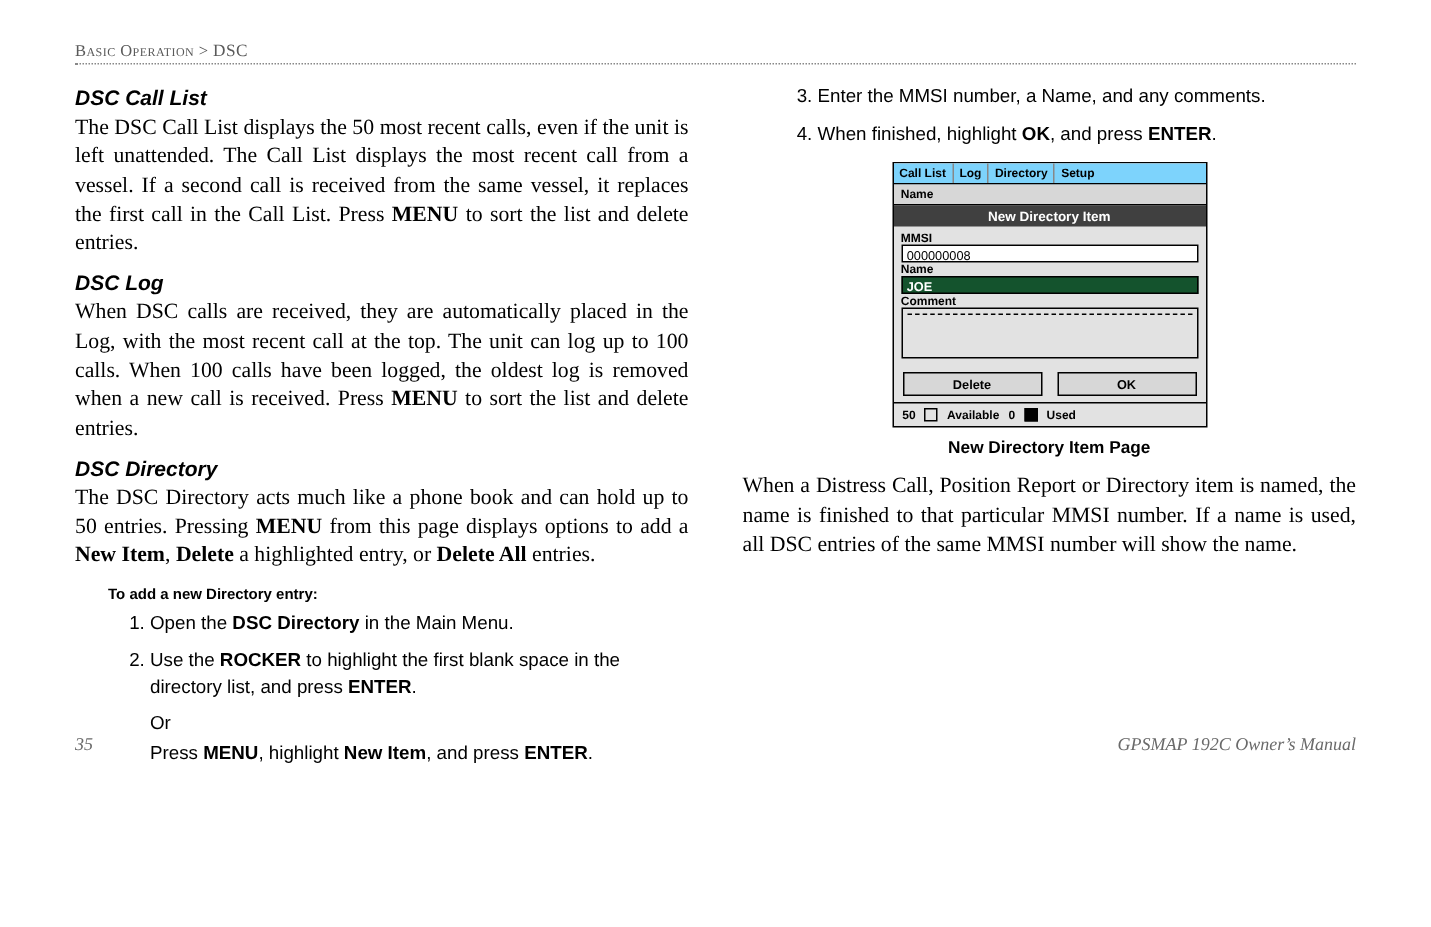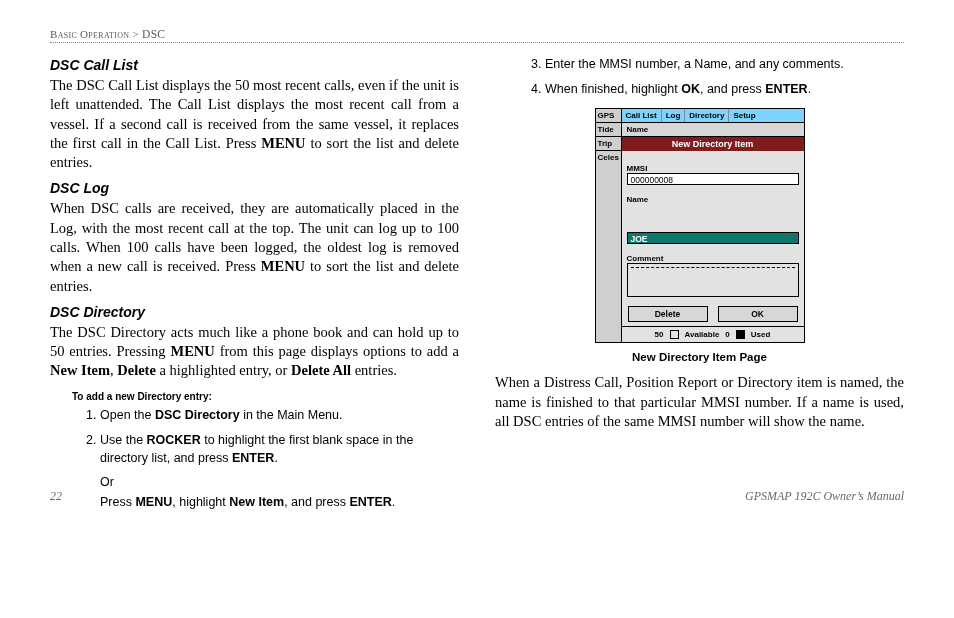--- a/index.html
+++ b/index.html
@@ -22,30 +22,30 @@
   
   .shot { border: 1px solid #000; background: #d7d7d7; font-family: Arial, Helvetica, sans-serif; font-size: 8.5px; color: #000; }
   .shot-row { display: flex; }
   .shot-side { width: 26px; background: #cfcfcf; border-right: 1px solid #000; display: flex; flex-direction: column; }
   .shot-side span { border-bottom: 1px solid #000; padding: 2px 2px; font-weight: 700; font-size: 8px; }
   .shot-main { flex: 1; background: #e2e2e2; }
   .tabs { display: flex; border-bottom: 1px solid #000; background: #7dd3fc; }
   .tabs span { padding: 2px 4px; border-right: 1px solid #888; font-weight: 700; font-size: 8px; }
   .subtabs { display: flex; background: #d7d7d7; border-bottom: 1px solid #000; }
   .subtabs span { padding: 2px 5px; font-weight: 700; font-size: 8px; }
-  .title-bar { background: #7f1d1d; color: #fff; text-align: center; font-weight: 700; padding: 2px 0; font-size: 9px; }
+  .title-bar { background: #404040; color: #fff; text-align: center; font-weight: 700; padding: 2px 0; font-size: 9px; }
   .form { padding: 3px 5px; }
-  .lbl { font-weight: 700; font-size: 8px; margin-top: 10px; }
+  .lbl { font-weight: 700; font-size: 8px; margin-top: 0; }
   .fld { background: #fff; border: 1px solid #000; padding: 1px 3px; font-size: 8.5px; height: 12px; line-height: 10px; }
-  .fld.sel { background: #0f766e; color: #fff; font-weight: 700; margin-top: 28px; }
+  .fld.sel { background: #14532d; color: #fff; font-weight: 700; }
   .cmt { border: 1px solid #000; height: 34px; background: #e2e2e2; position: relative; }
   .cmt::after { content: ""; position: absolute; left: 3px; right: 3px; top: 3px; border-top: 1px dashed #000; }
   .btnrow { display: flex; justify-content: space-between; padding: 6px 6px 4px 6px; gap: 10px; }
   .btn { flex: 1; border: 1px solid #000; background: #d7d7d7; text-align: center; font-weight: 700; font-size: 8.5px; padding: 2px 0; }
-  .status { border-top: 1px solid #000; padding: 3px 6px; display: flex; justify-content: center; gap: 6px; align-items: center; font-size: 8px; font-weight: 700; }
+  .status { border-top: 1px solid #000; padding: 3px 6px; display: flex; justify-content: flex-start; gap: 6px; align-items: center; font-size: 8px; font-weight: 700; }
   .swatch { width: 9px; height: 9px; border: 1px solid #000; display: inline-block; }
   .swatch.filled { background: #000; }
   b { font-weight: 700; }
 </style>
 </head>
 <body>
 <div class="page">
 
 <div class="breadcrumb">
   <span class="b1">Basic Operation</span><span> &gt; </span><span class="b2">DSC</span>
@@ -88,26 +88,20 @@
     <ol class="steps" start="3" style="margin-top:6px;">
       <li>Enter the MMSI number, a Name, and any comments.</li>
       <li>
         <span>When finished, highlight </span><b>OK</b><span>, and press </span><b>ENTER</b><span>.</span>
       </li>
     </ol>
 
     <div class="figure">
       <div class="shot">
         <div class="shot-row">
-          <div class="shot-side">
-            <span>GPS</span>
-            <span>Tide</span>
-            <span>Trip</span>
-            <span style="border-bottom:none;">Celes</span>
-          </div>
           <div class="shot-main">
             <div class="tabs">
               <span>Call List</span>
               <span>Log</span>
               <span>Directory</span>
               <span style="border-right:none;">Setup</span>
             </div>
             <div class="subtabs">
               <span>Name</span>
             </div>
@@ -136,17 +130,17 @@
         </div>
       </div>
       <div class="caption">New Directory Item Page</div>
     </div>
 
     <p class="body" style="margin-top:10px;">When a Distress Call, Position Report or Directory item is named, the name is finished to that particular MMSI number. If a name is used, all DSC entries of the same MMSI number will show the name.</p>
   </div>
 </div>
 
 <div class="footer">
-  <span>22</span>
+  <span>35</span>
   <span>GPSMAP 192C Owner’s Manual</span>
 </div>
 
 </div>
 
 </body></html>

